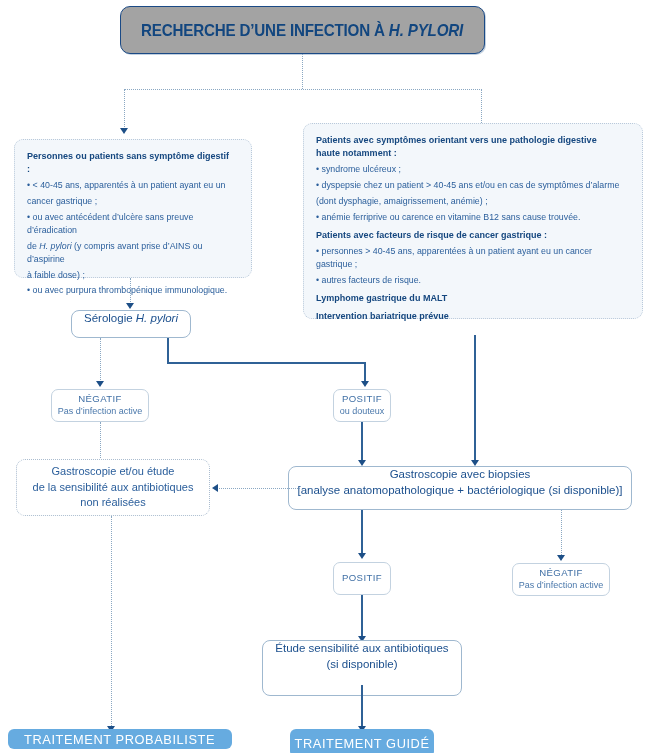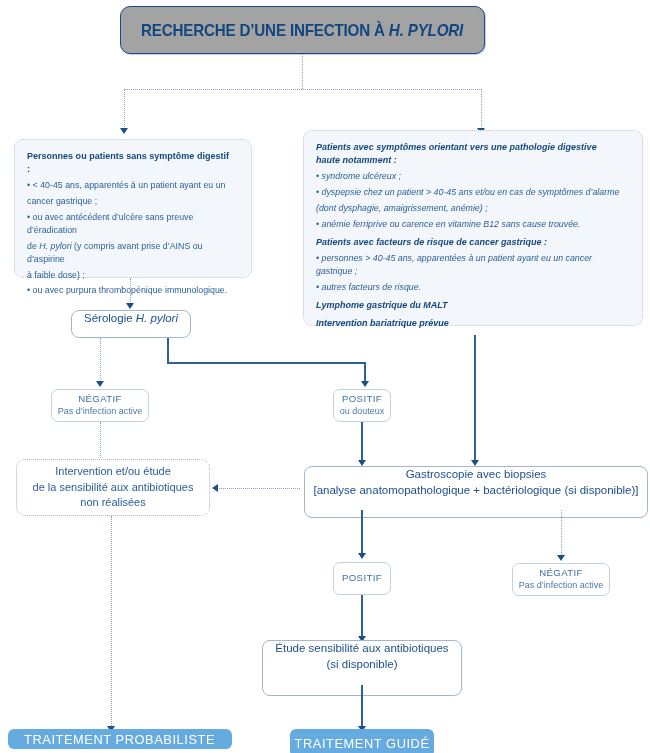--- a/index.html
+++ b/index.html
@@ -143,21 +143,21 @@
   <div class="box info-box" style="left:14px;top:139px;width:238px;height:139px;">
     <p class="hd">Personnes ou patients sans symptôme digestif :</p>
     <p class="li">• &lt; 40-45 ans, apparentés à un patient ayant eu un</p>
     <p class="li">cancer gastrique ;</p>
     <p class="li">• ou avec antécédent d’ulcère sans preuve d’éradication</p>
     <p class="li"><span>de </span><i>H. pylori</i><span> (y compris avant prise d’AINS ou d’aspirine</span></p>
     <p class="li">à faible dose) ;</p>
     <p class="li">• ou avec purpura thrombopénique immunologique.</p>
   </div>
 
-  <div class="box info-box" style="left:303px;top:130px;width:340px;height:196px;font-style:italic;">
+  <div class="box info-box" style="left:303px;top:123px;width:340px;height:196px;">
     <p class="hd">Patients avec symptômes orientant vers une pathologie digestive haute notamment :</p>
     <p class="li">• syndrome ulcéreux ;</p>
     <p class="li">• dyspepsie chez un patient &gt; 40-45 ans et/ou en cas de symptômes d’alarme</p>
     <p class="li">(dont dysphagie, amaigrissement, anémie) ;</p>
     <p class="li">• anémie ferriprive ou carence en vitamine B12 sans cause trouvée.</p>
     <p class="hd sp">Patients avec facteurs de risque de cancer gastrique :</p>
     <p class="li">• personnes &gt; 40-45 ans, apparentées à un patient ayant eu un cancer gastrique ;</p>
     <p class="li">• autres facteurs de risque.</p>
     <p class="hd sp">Lymphome gastrique du MALT</p>
     <p class="hd sp">Intervention bariatrique prévue</p>
@@ -190,26 +190,26 @@
     <div class="r1">POSITIF</div>
     <div class="r2">ou douteux</div>
   </div>
 
   <div class="ln-dot-v" style="left:100px;top:422px;height:38px;"></div>
 
   <div class="ln-solid" style="left:361px;top:422px;width:2px;height:40px;"></div>
   <div class="arrow-d" style="left:358px;top:460px;"></div>
 
   <div class="box dotted-box" style="left:16px;top:459px;width:194px;height:57px;">
-    <div class="ln">Intervention et/ou étude</div>
+    <div class="ln">Gastroscopie et/ou étude</div>
     <div class="ln">de la sensibilité aux antibiotiques</div>
     <div class="ln">non réalisées</div>
   </div>
 
-  <div class="box plain-box" style="left:304px;top:466px;width:344px;height:52px;">
+  <div class="box plain-box" style="left:288px;top:466px;width:344px;height:44px;">
     <div class="l1">Gastroscopie avec biopsies</div>
     <div class="l2">[analyse anatomopathologique + bactériologique (si disponible)]</div>
   </div>
 
   <div class="ln-dot-h" style="left:219px;top:488px;width:81px;"></div>
   <div class="arrow-l" style="left:212px;top:484px;"></div>
 
   <div class="ln-dot-v" style="left:111px;top:516px;height:212px;"></div>
   <div class="arrow-d" style="left:107px;top:726px;"></div>
 

